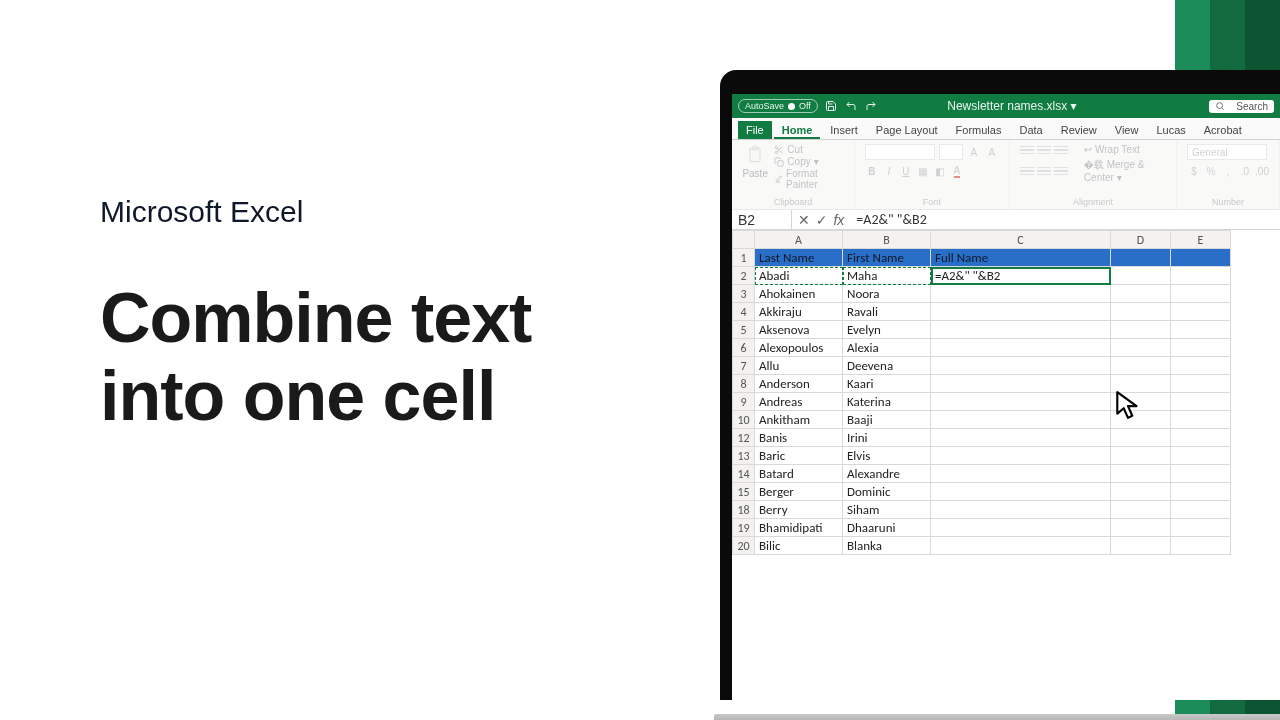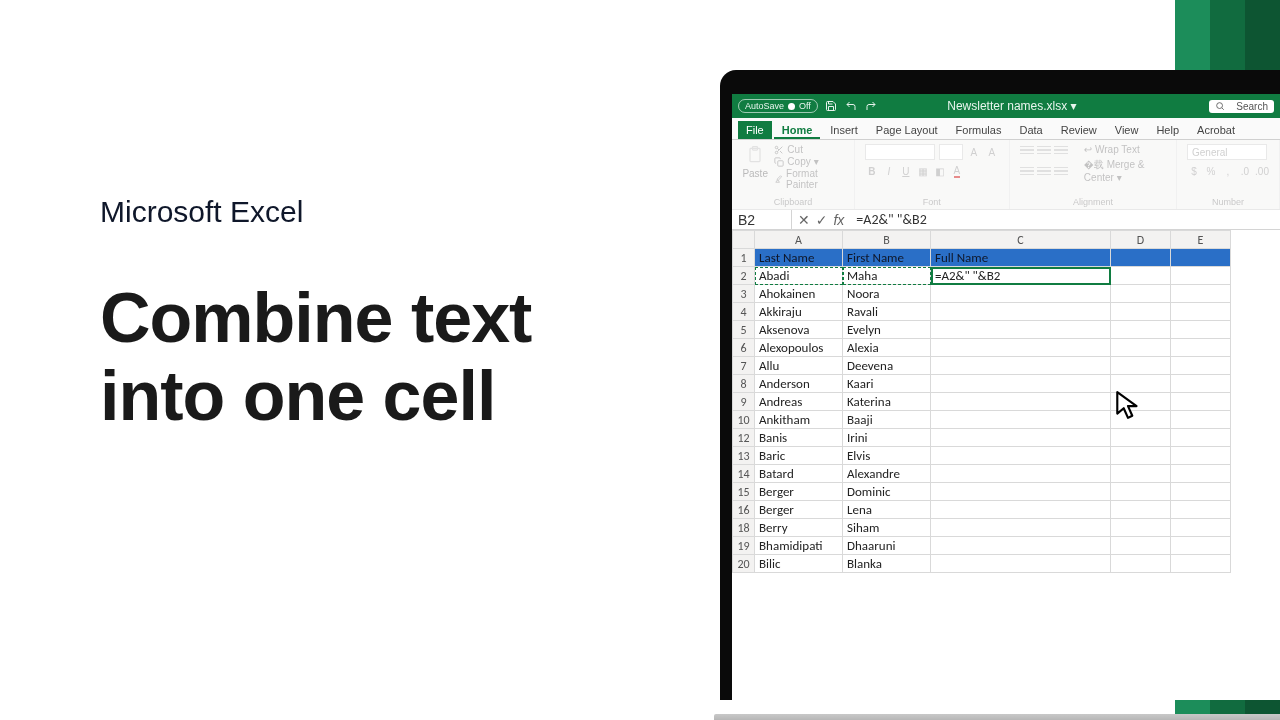--- a/index.html
+++ b/index.html
@@ -314,21 +314,21 @@
 
       <div class="ribbon-tabs">
         <span class="file">File</span>
         <span class="active">Home</span>
         <span>Insert</span>
         <span>Page Layout</span>
         <span>Formulas</span>
         <span>Data</span>
         <span>Review</span>
         <span>View</span>
-        <span>Help</span>
+        <span>Lucas</span>
         <span>Acrobat</span>
       </div>
 
       <div class="ribbon dim">
         <div class="group">
           <div class="clip-area">
             <div class="paste-btn">
               <svg width="20" height="22" viewBox="0 0 24 24" fill="none" stroke="#777" stroke-width="1.5">
                   <rect x="6" y="4" width="12" height="16" rx="1"></rect>
                   <rect x="9" y="2" width="6" height="4" rx="1"></rect>
@@ -579,28 +579,20 @@
               </tr>
               <tr>
                 <th class="rowhead">15</th>
                 <td class="">Berger</td>
                 <td class="">Dominic</td>
                 <td class=""></td>
                 <td></td>
                 <td></td>
               </tr>
               <tr>
-                <th class="rowhead">16</th>
-                <td class="">Berger</td>
-                <td class="">Lena</td>
-                <td class=""></td>
-                <td></td>
-                <td></td>
-              </tr>
-              <tr>
                 <th class="rowhead">18</th>
                 <td class="">Berry</td>
                 <td class="">Siham</td>
                 <td class=""></td>
                 <td></td>
                 <td></td>
               </tr>
               <tr>
                 <th class="rowhead">19</th>
                 <td class="">Bhamidipati</td>

